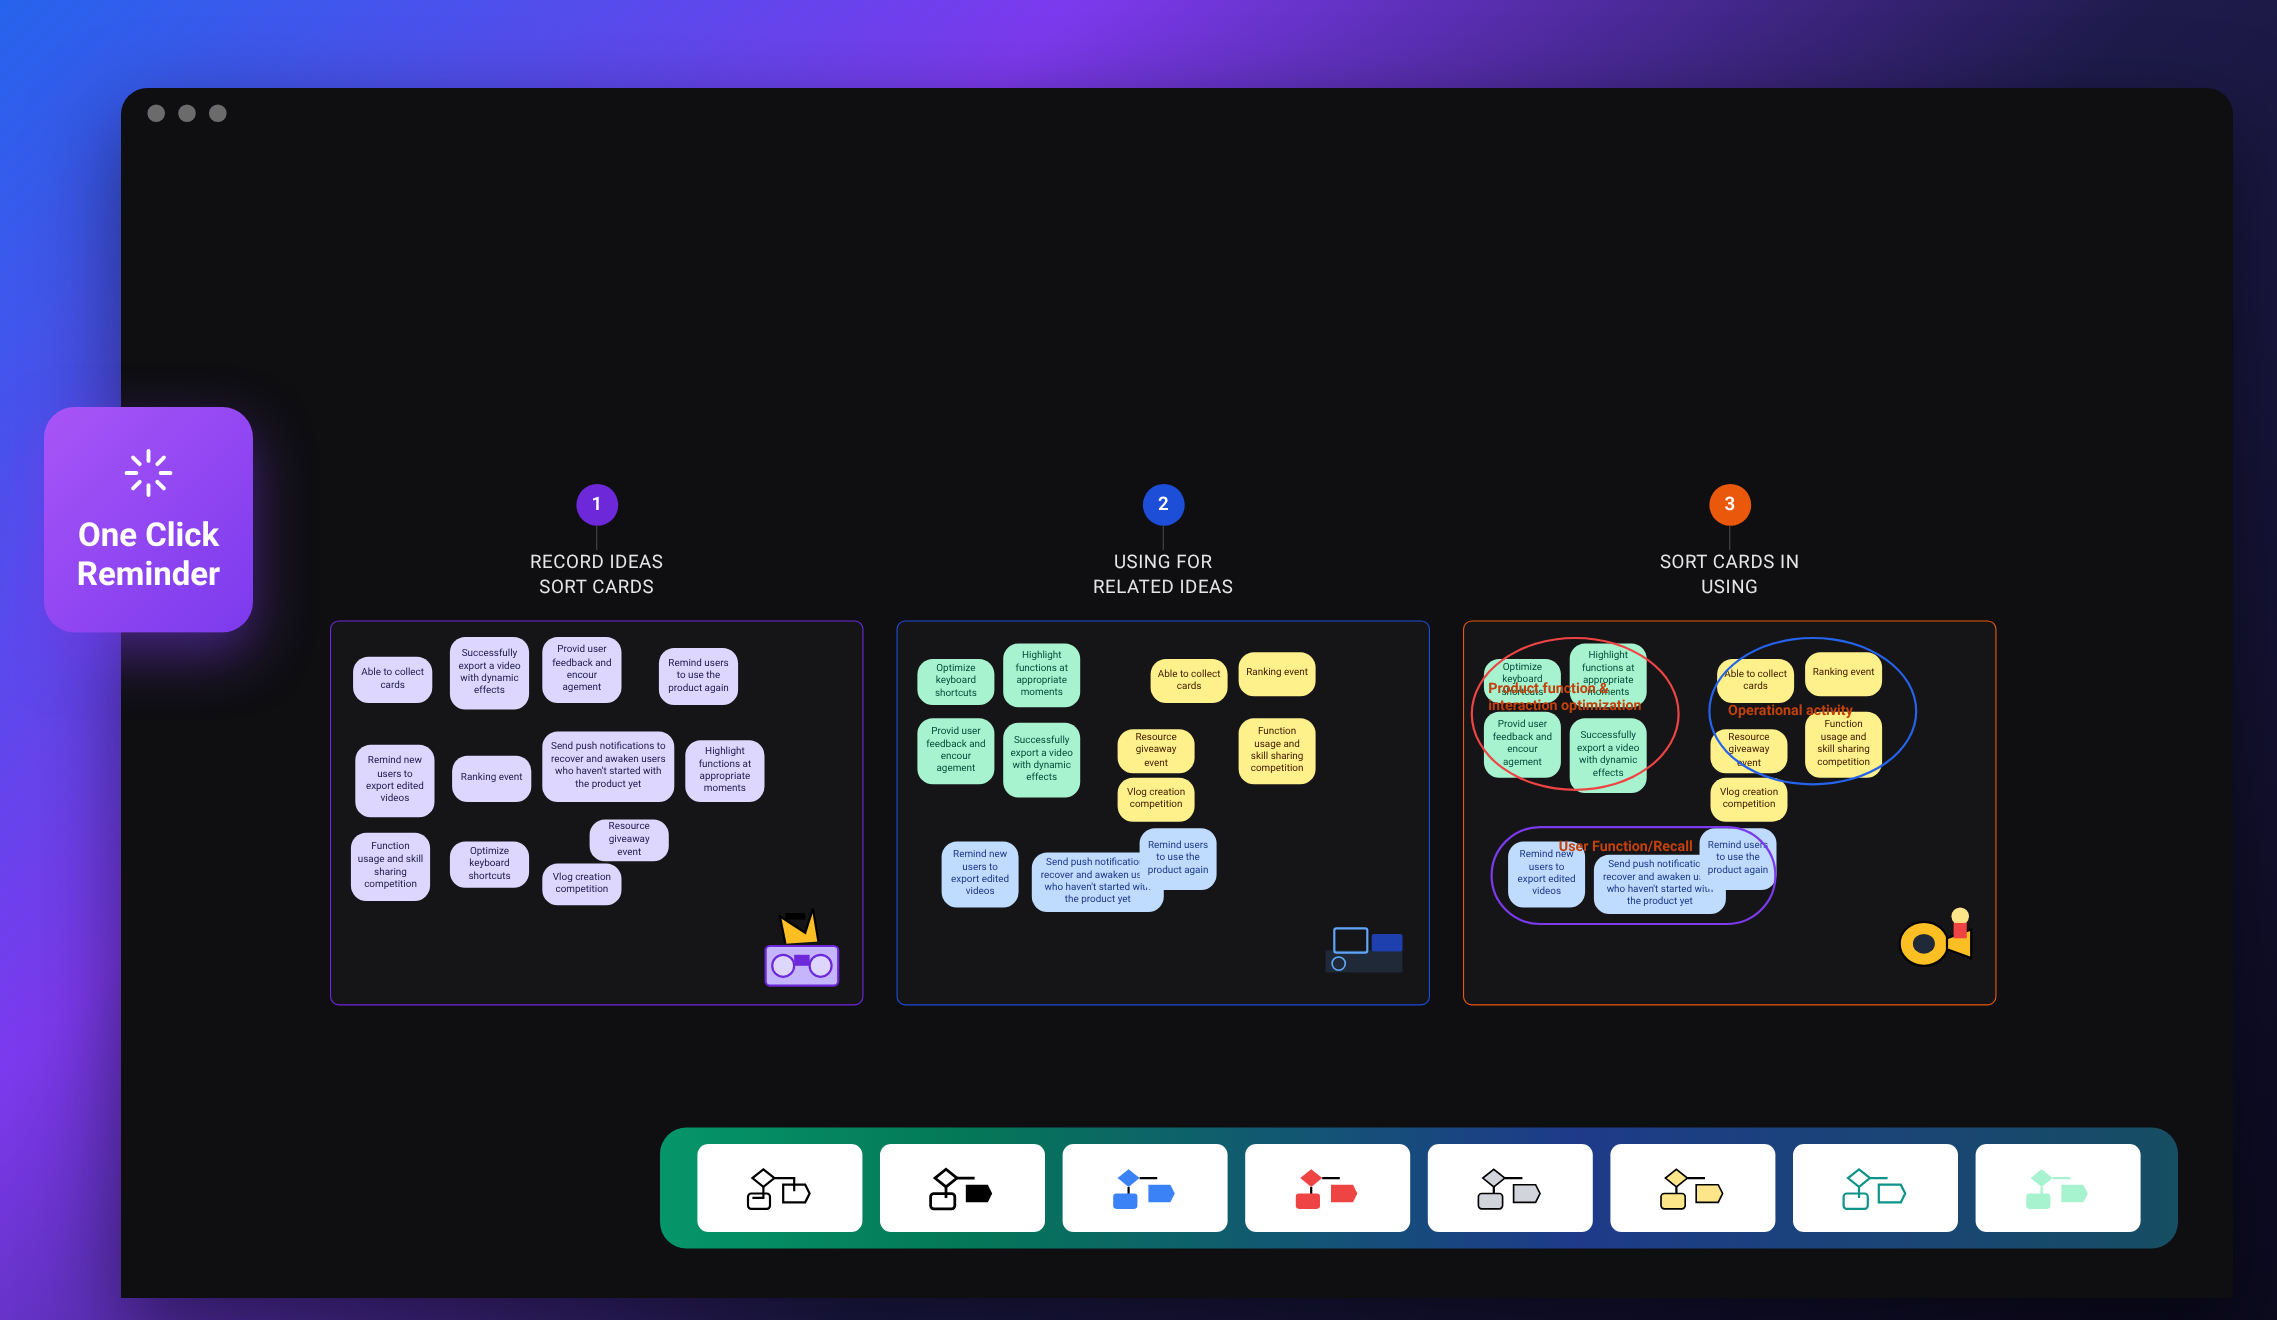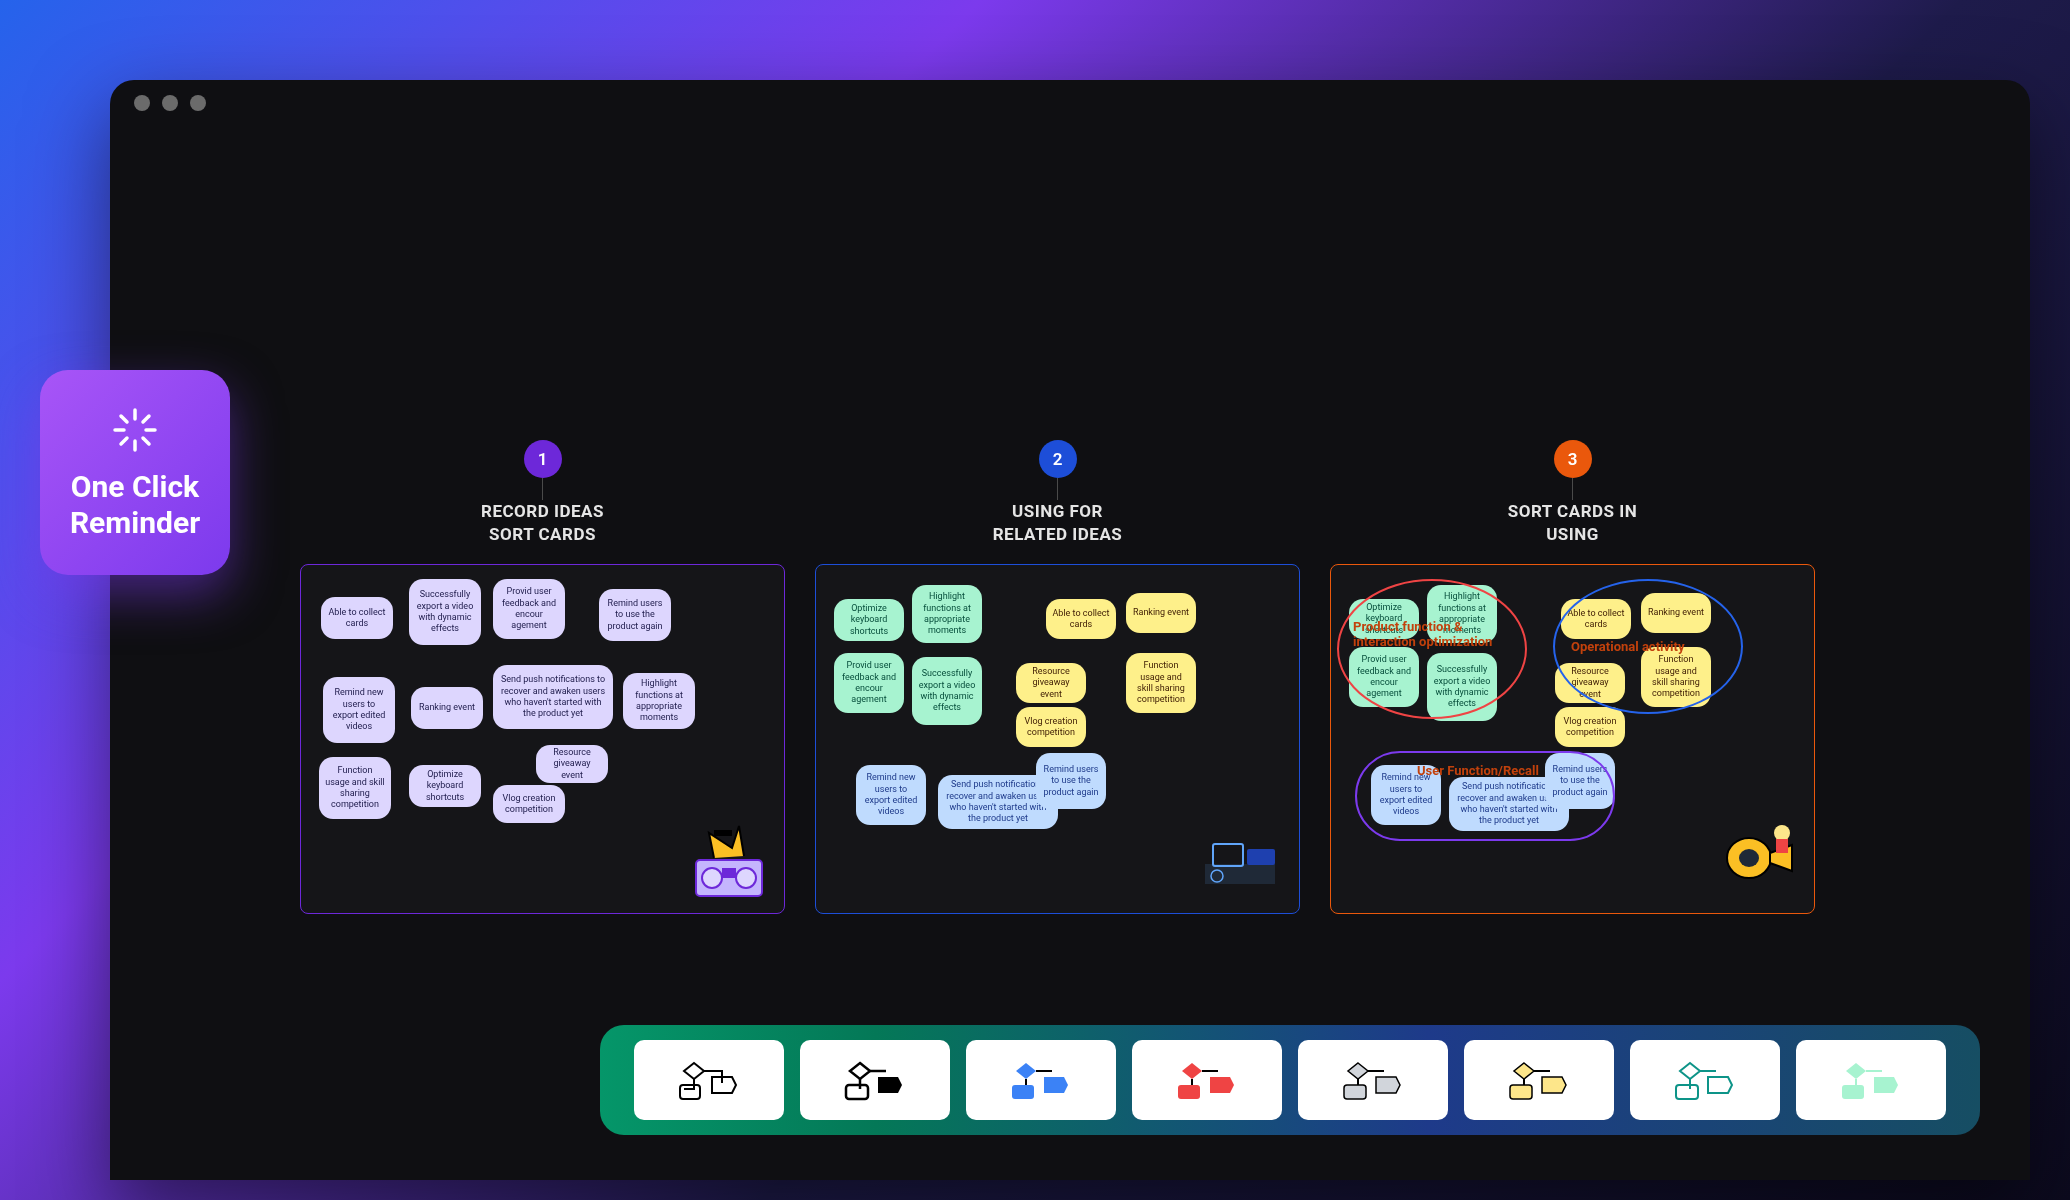--- a/index.html
+++ b/index.html
@@ -10,21 +10,21 @@
 .beautify-btn{position:absolute;left:40px;top:370px;width:190px;height:205px;background:linear-gradient(135deg,#a855f7,#7c3aed);border-radius:28px;display:flex;flex-direction:column;align-items:center;justify-content:center;color:#fff;box-shadow:0 20px 50px rgba(124,58,237,.5);cursor:pointer}
 .beautify-btn svg{margin-bottom:14px}
 .beautify-btn .line{font-size:30px;font-weight:700;line-height:1.2}
 .boards{position:absolute;top:360px;left:190px;display:flex;gap:30px}
 .section{display:flex;flex-direction:column;align-items:center}
 .badge{width:38px;height:38px;border-radius:50%;display:flex;align-items:center;justify-content:center;color:#fff;font-size:17px;font-weight:600;margin-bottom:0}
 .badge.purple{background:#6d28d9}
 .badge.blue{background:#1d4ed8}
 .badge.orange{background:#ea580c}
 .connector{width:1px;height:22px;background:#4a4a4a}
-.section-title{color:#e5e5e5;font-size:17px;font-weight:700;text-align:center;line-height:1.35;letter-spacing:.5px;margin-bottom:18px}
+.section-title{color:#e5e5e5;font-size:17px;font-weight:400;text-align:center;line-height:1.35;letter-spacing:.5px;margin-bottom:18px}
 .board{width:485px;height:350px;border:1.5px solid;border-radius:8px;padding:14px;position:relative;background:#151518}
 .board.purple{border-color:#6d28d9}
 .board.blue{border-color:#1d4ed8}
 .board.orange{border-color:#ea580c}
 .card{position:absolute;font-size:9px;line-height:1.25;padding:6px;text-align:center;display:flex;align-items:center;justify-content:center;border-radius:14px}
 .c-lilac{background:#ddd6fe;color:#1e1b4b}
 .c-mint{background:#a7f3d0;color:#064e3b}
 .c-yellow{background:#fef08a;color:#422006}
 .c-lblue{background:#bfdbfe;color:#1e3a8a}
 .annot{position:absolute;color:#c2410c;font-size:13px;font-weight:700;z-index:5}

